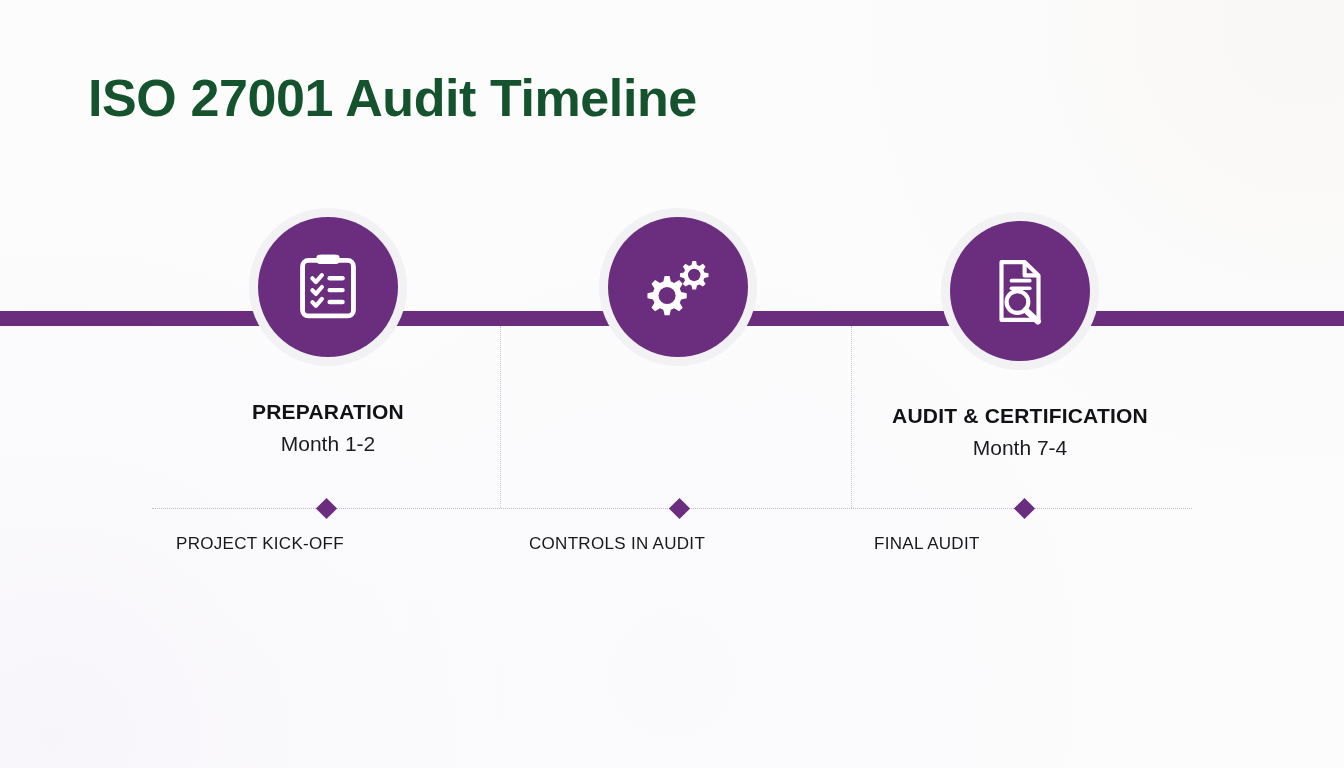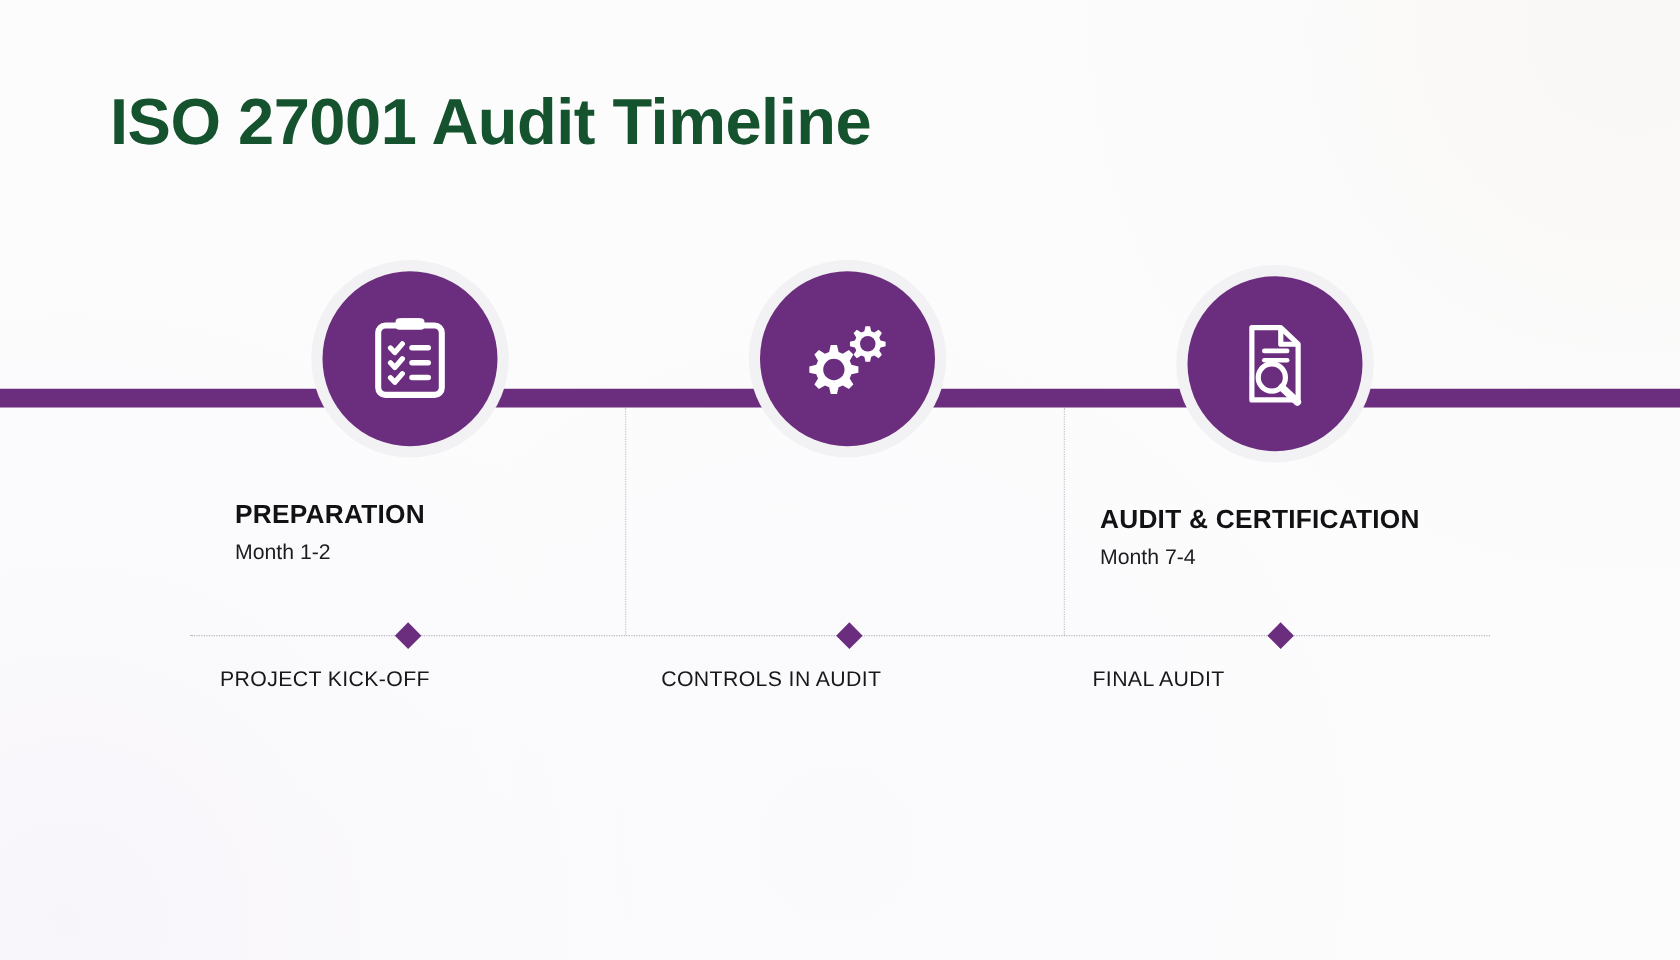--- a/index.html
+++ b/index.html
@@ -44,21 +44,21 @@
     top:311px;
     height:15px;
     background:#6b2d7e;
   }
 
   
   .stage {
     position:absolute;
     top:217px;
     width:280px;
-    text-align:left;
+    text-align:center;
   }
   .stage-1 { left:188px; }
   .stage-2 { left:538px; }
   .stage-3 { left:880px; top:221px; }
 
   .icon-ring {
     position:relative;
     width:140px; height:140px;
     margin:0 auto;
     border-radius:50%;
@@ -74,21 +74,21 @@
   .stage-name {
     margin-top:43px;
     font-size:21px;
     font-weight:bold;
     color:#111214;
     letter-spacing:.2px;
     white-space:nowrap;
   }
   .stage-period {
     margin-top:8px;
-    font-size:17px;
+    font-size:21px;
     font-weight:normal;
     color:#1b1c1f;
     white-space:nowrap;
   }
 
   
   .divider {
     position:absolute;
     top:326px;
     width:1px;

